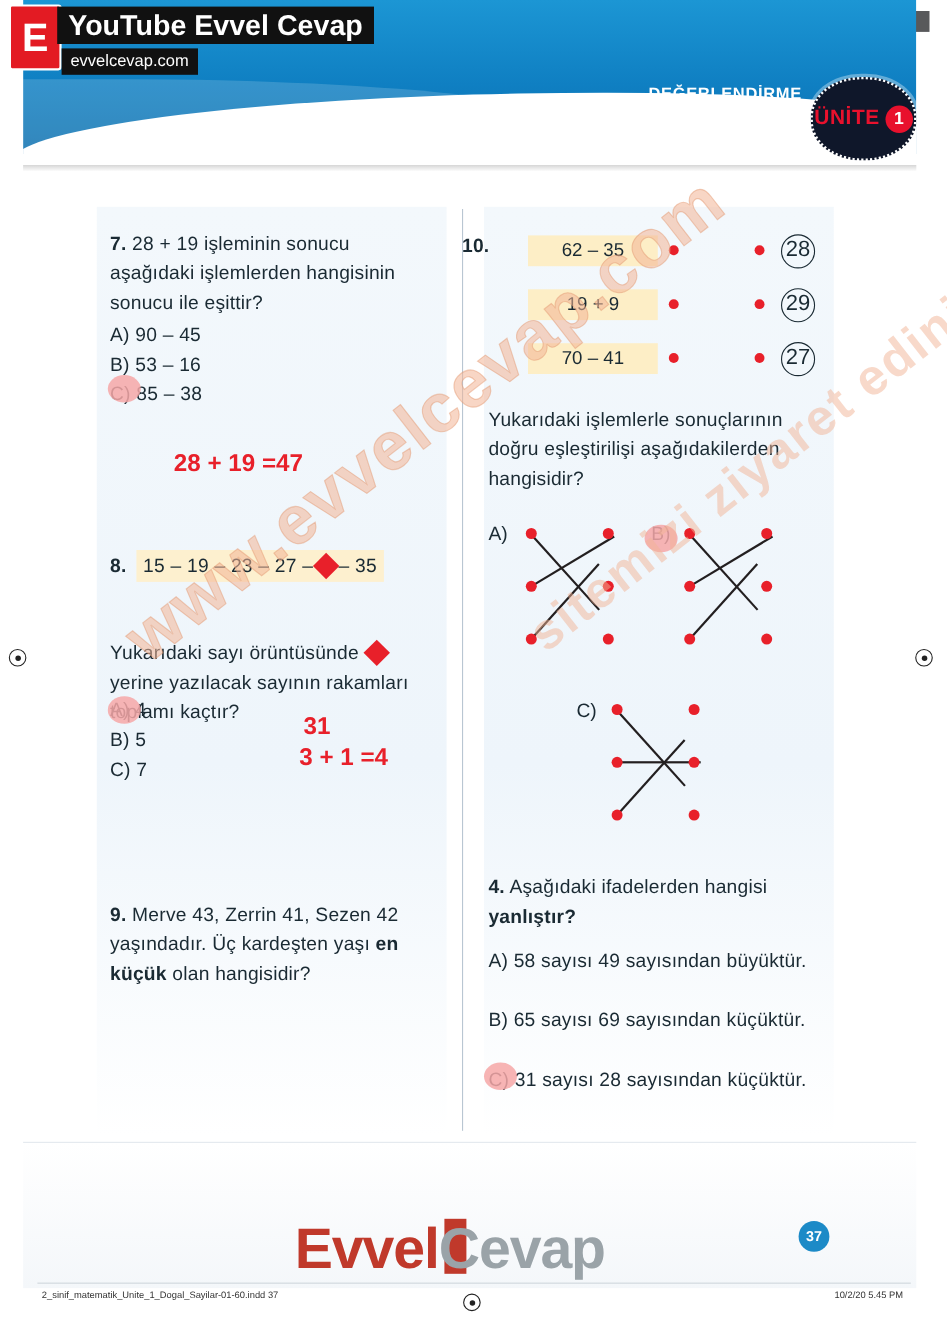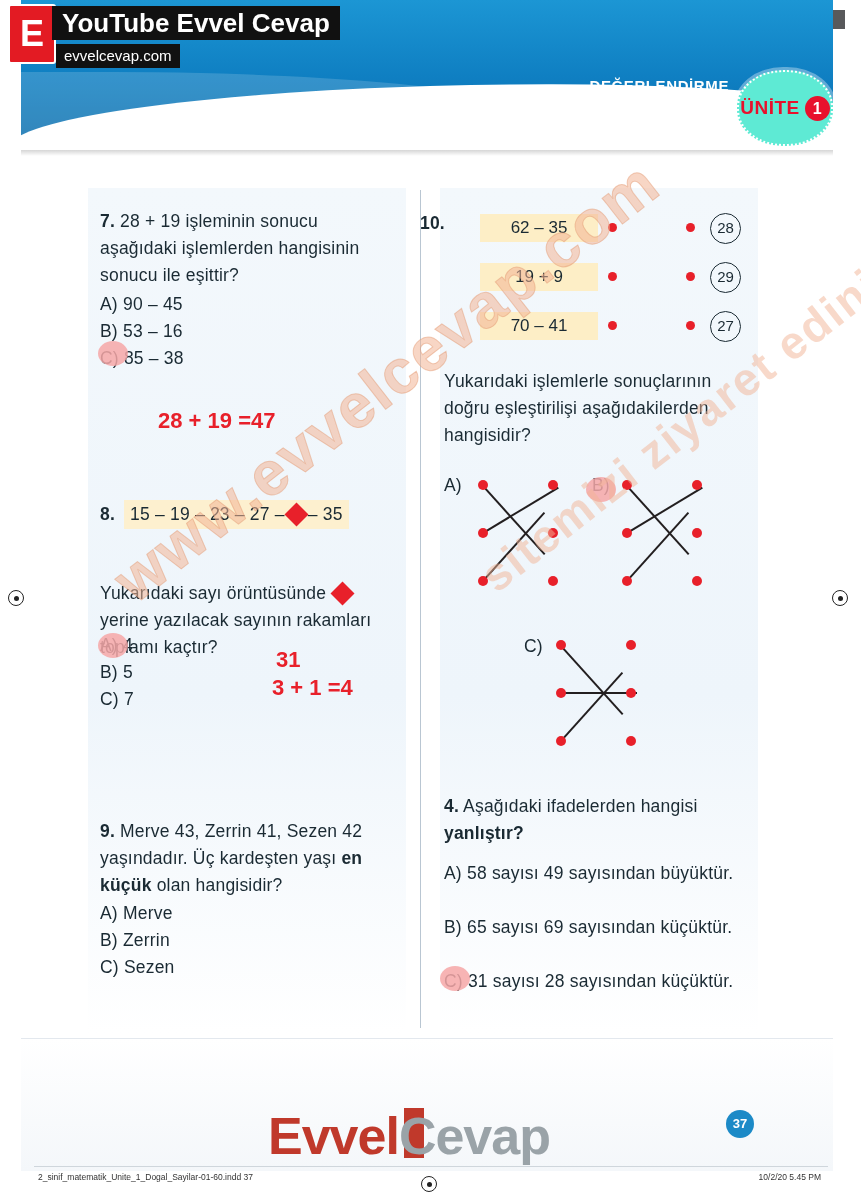--- a/index.html
+++ b/index.html
@@ -59,21 +59,21 @@
     position:absolute;left:21px;top:150px;width:812px;height:6px;
     background:linear-gradient(180deg,rgba(0,0,0,0.16),rgba(0,0,0,0));
   }
   .unite-title{
     position:absolute;right:132px;top:76px;width:250px;text-align:right;
     color:#ffffff;font-size:15px;font-weight:bold;line-height:20px;
     letter-spacing:.6px;
   }
   .unite-badge{
     position:absolute;right:28px;top:70px;width:92px;height:72px;
-    background:#5eead4;border-radius:46px/36px;
+    background:#0f172a;border-radius:46px/36px;
     border:2px dotted #ffffff;
     box-shadow:0 0 0 3px rgba(255,255,255,0.35);
     display:flex;align-items:center;justify-content:center;
   }
   .unite-badge .txt{color:#e8112d;font-size:19px;font-weight:bold;letter-spacing:.5px;}
   .unite-badge .num{
     display:inline-block;width:25px;height:25px;border-radius:50%;
     background:#e8112d;color:#fff;font-size:16px;font-weight:bold;
     line-height:25px;text-align:center;margin-left:5px;
   }
@@ -134,21 +134,21 @@
 
   
   .mbox{
     position:absolute;background:#fdeec6;color:#1a2a33;
     font-size:17px;line-height:28px;text-align:center;
     width:118px;height:28px;
   }
   .dot{position:absolute;width:9px;height:9px;border-radius:50%;background:#e8202a;}
   .circlenum{
     position:absolute;width:29px;height:29px;border-radius:50%;
-    border:1.6px solid #1a2a33;color:#1a2a33;font-size:15px;
+    border:1.6px solid #1a2a33;color:#1a2a33;font-size:20px;
     line-height:27px;text-align:center;
   }
   .diagram{position:absolute;}
   .dnode{position:absolute;width:10px;height:10px;border-radius:50%;background:#e8202a;}
   .dline{position:absolute;height:2.4px;background:#231f20;transform-origin:0 50%;}
   .optlabel{position:absolute;font-size:17.5px;color:#1a2a33;}
 
   
   .footer-band{
     position:absolute;left:21px;top:1038px;width:812px;height:132px;
@@ -272,25 +272,20 @@
     <span class="opt">C) 7</span>
   </div>
   <div class="circle-mark" style="left:98px;top:633px;"></div>
   <div class="pen" style="left:276px;top:647px;">31</div>
   <div class="pen" style="left:272px;top:675px;">3 + 1 =4</div>
 
   <div class="q" style="left:100px;top:818px;width:300px;">
     <span class="qn">9.</span>
     Merve 43, Zerrin 41, Sezen 42 yaşındadır. Üç kardeşten yaşı <b>en küçük</b> olan hangisidir?
   </div>
-  <div class="q" style="left:100px;top:900px;width:200px;">
-    <span class="opt">A) Merve</span>
-    <span class="opt">B) Zerrin</span>
-    <span class="opt">C) Sezen</span>
-  </div>
 
   <div class="q" style="left:420px;top:210px;">
     <span class="qn">10.</span>
   </div>
 
   <div class="mbox" style="left:480px;top:214px;">62 – 35</div>
   <div class="mbox" style="left:480px;top:263px;">19 + 9</div>
   <div class="mbox" style="left:480px;top:312px;">70 – 41</div>
 
   <div class="dot" style="left:608px;top:223px;"></div>

